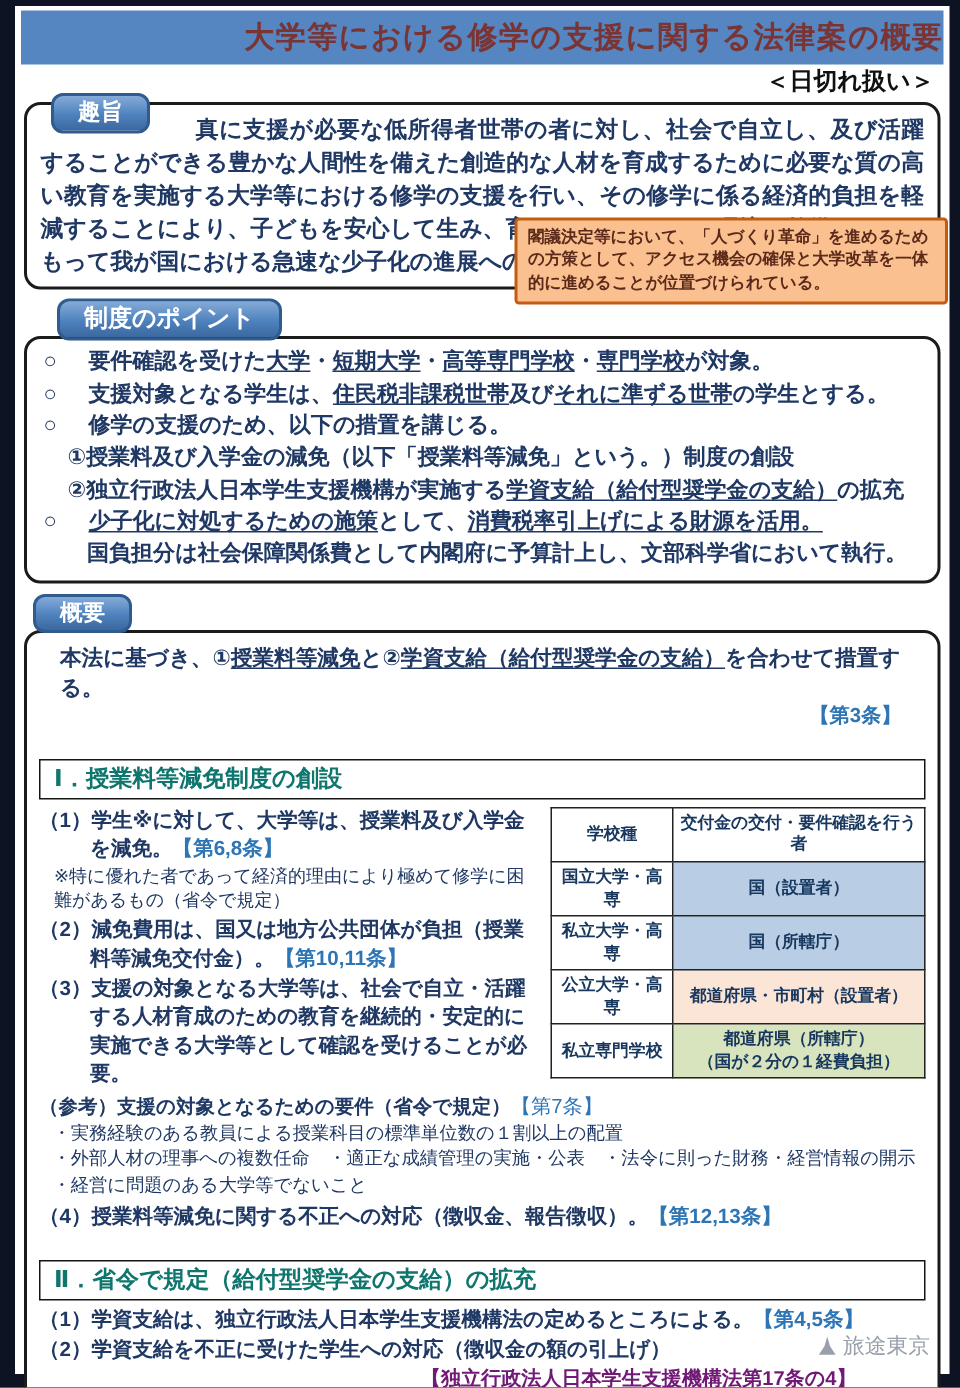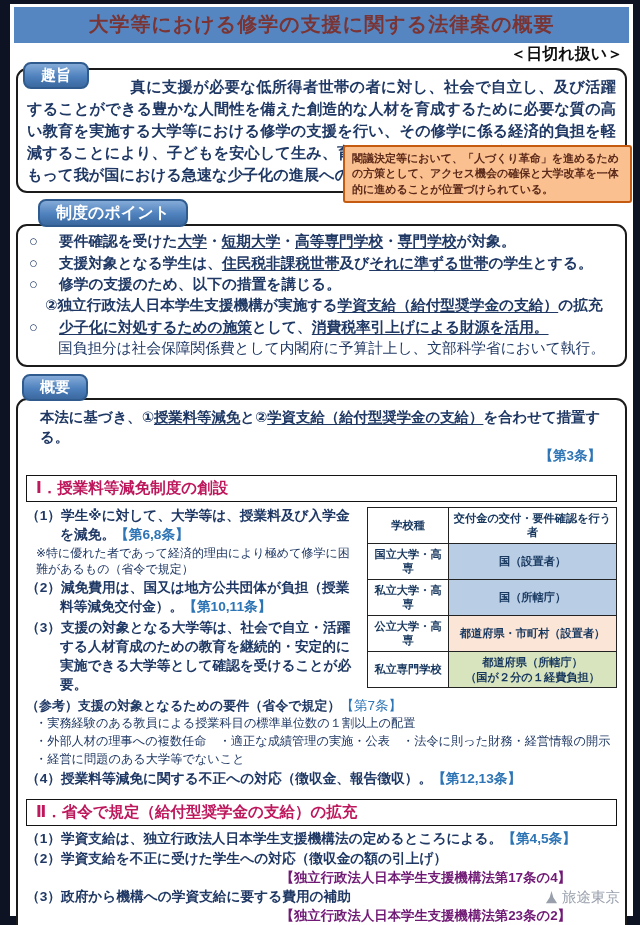--- a/index.html
+++ b/index.html
@@ -1,47 +1,47 @@
 <!DOCTYPE html>
 <html><head>
 <meta charset="utf-8">
 <style>
   html,body{margin:0;padding:0;background:#444;font-family:"Liberation Sans","DejaVu Sans",sans-serif;}
   .page{width:640px;height:925px;position:relative;background:#0d1322;overflow:hidden;box-sizing:border-box;margin:0 auto;}
   .inner{position:absolute;top:4px;left:10px;right:7px;bottom:9px;background:#fff;box-sizing:border-box;padding:2px 4px;}
 
-  .titlebar{background:#5586C1;text-align:center;padding:4px 0 5px;margin-top:1px;}
+  .titlebar{background:#5586C1;text-align:right;padding:4px 0 5px;margin-top:1px;}
   .title{color:#7A3434;font-weight:bold;font-size:20px;letter-spacing:1px;}
   .expiry{text-align:right;font-weight:bold;font-size:16px;color:#101010;padding:1px 6px 3px;}
 
   .panel{position:relative;border:2px solid #1b1b1b;border-radius:11px;background:#fff;box-sizing:border-box;}
 
   .shushi{margin:0 2px;padding:6px 9px 6px;min-height:97px;}
   .badge{display:inline-block;background:linear-gradient(180deg,#85abd8 0%,#4E81BD 55%,#3b689f 100%);color:#fff;font-weight:bold;border:2px solid #2F5B8F;border-radius:8px;padding:2px 16px;line-height:1.25;}
-  .shushi-badge{position:absolute;top:-8px;left:5px;font-size:15px;z-index:3;}
+  .shushi-badge{position:absolute;top:-8px;left:16px;font-size:15px;z-index:3;}
   .badge-spacer{float:left;width:88px;height:18px;}
   .shushi-text{font-size:15.2px;line-height:1.44;color:#1F3864;font-weight:600;text-align:justify;}
 
   .callout{position:absolute;left:333px;top:141px;width:289px;background:#FAC090;border:2px solid #C55A11;border-radius:3px;padding:4px 7px;font-size:11px;line-height:1.4;color:#5C2A1A;font-weight:600;z-index:6;box-sizing:border-box;}
 
   .seido{margin:31px 2px 0;padding:5px 8px 6px;}
   .seido-badge{position:absolute;top:-27px;left:20px;font-size:16px;}
   .gaiyou{margin:31px 2px 0;padding:5px 8px 8px;min-height:556px;}
   .gaiyou-badge{position:absolute;top:-26px;left:4px;font-size:15px;}
 
   .line{display:flex;font-size:14.7px;line-height:1.45;color:#1F3864;font-weight:600;}
   .mk{flex:0 0 30px;padding-left:3px;}
   .tx{flex:1;}
   .ind{padding-left:19px;font-size:14.7px;line-height:1.45;color:#1F3864;font-weight:600;}
-  .ind2{padding-left:32px;font-size:14.7px;line-height:1.45;color:#1F3864;font-weight:400;}
+  .ind2{padding-left:32px;font-size:14.7px;line-height:1.45;color:#1F3864;font-weight:700;}
 
   .g-intro{font-size:14.4px;line-height:1.4;color:#1F3864;font-weight:600;padding-left:14px;margin-top:2px;}
   .g-ref-intro{text-align:right;color:#2E75B6;font-size:13.5px;font-weight:600;padding-right:16px;line-height:1.25;}
 
-  .sec-hdr{border:1.8px solid #141414;font-weight:bold;font-size:15.5px;color:#be185d;padding:2px 9px;margin:10px 0 3px;background:#fff;}
+  .sec-hdr{border:1.8px solid #141414;font-weight:bold;font-size:15.5px;color:#0f766e;padding:2px 9px;margin:20px 0 3px;background:#fff;}
 
   .cols{display:flex;gap:8px;margin-top:1px;}
   .colL{flex:1;min-width:0;}
   .colR{flex:0 0 250px;padding-top:2px;}
 
   .item{font-size:13.7px;line-height:1.4;color:#1F3864;font-weight:600;margin:1px 0;padding-left:34px;text-indent:-34px;}
   .note{font-size:12px;line-height:1.35;color:#1F3864;font-weight:500;padding-left:10px;margin:1px 0;}
   .sanko-row{display:flex;justify-content:flex-start;align-items:flex-start;margin-top:2px;}
   .sanko-title{font-size:13px;font-weight:600;color:#1F3864;}
   .sanko-ref{color:#2E75B6;font-weight:400;font-size:13.5px;padding-right:12px;white-space:nowrap;}
@@ -86,20 +86,21 @@
           <span class="tx"><span>要件確認を受けた</span><span class="u">大学</span><span>・</span><span class="u">短期大学</span><span>・</span><span class="u">高等専門学校</span><span>・</span><span class="u">専門学校</span><span>が対象。</span></span>
         </div>
       <div class="line">
           <span class="mk">○</span>
           <span class="tx"><span>支援対象となる学生は、</span><span class="u">住民税非課税世帯</span><span>及び</span><span class="u">それに準ずる世帯</span><span>の学生とする。</span></span>
         </div>
       <div class="line">
           <span class="mk">○</span>
           <span class="tx"><span>修学の支援のため、以下の措置を講じる。</span></span>
         </div>
+      <div class="ind"><span>①授業料及び入学金の減免（以下「授業料等減免」という。）制度の創設</span></div>
       <div class="ind"><span>②独立行政法人日本学生支援機構が実施する</span><span class="u">学資支給（給付型奨学金の支給）</span><span>の拡充</span></div>
       <div class="line">
           <span class="mk">○</span>
           <span class="tx"><span class="u">少子化に対処するための施策</span><span>として、</span><span class="u">消費税率引上げによる財源を活用。</span></span>
         </div>
       <div class="ind2"><span>国負担分は社会保障関係費として内閣府に予算計上し、文部科学省において執行。</span></div>
     </div>
 
     <div class="panel gaiyou">
       <span class="badge gaiyou-badge">概要</span>

